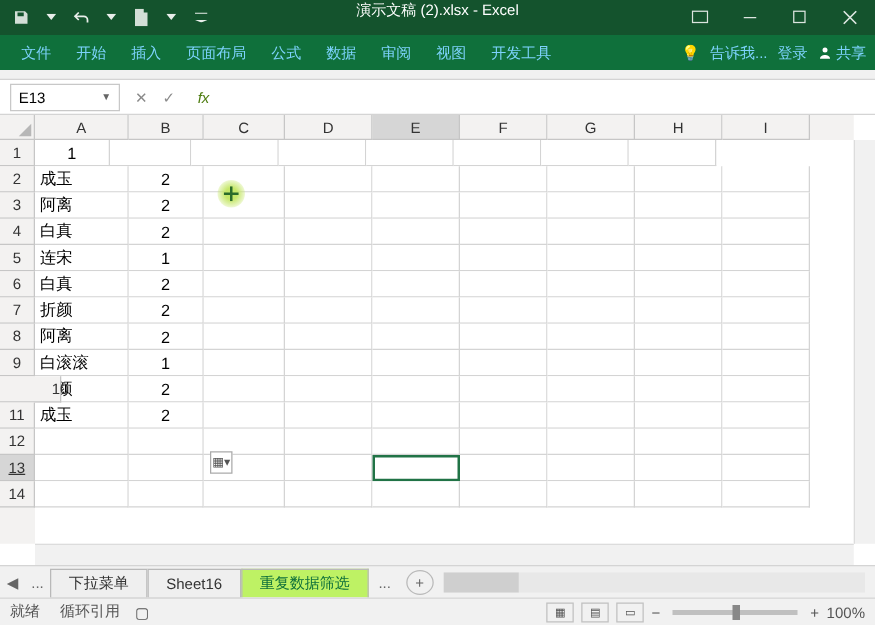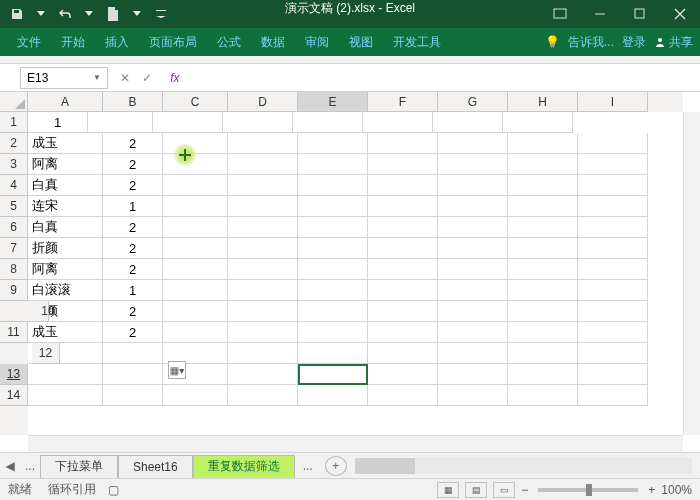--- a/index.html
+++ b/index.html
@@ -9,24 +9,24 @@
 .qat-item{width:22px;height:22px;display:flex;align-items:center;justify-content:center;opacity:.9}
 .title-center{position:absolute;left:0;right:0;text-align:center;pointer-events:none;font-size:12px}
 .win-controls{margin-left:auto;display:flex;align-items:center;gap:0}
 .win-btn{width:40px;height:28px;display:flex;align-items:center;justify-content:center;opacity:.85}
 .ribbon-tabs{background:#0f703b;height:28px;display:flex;align-items:center;color:#7dd3fc;padding:0 7px;gap:0}
 .rtab{padding:0 10px;height:28px;display:flex;align-items:center;font-size:12px}
 .ribbon-right{margin-left:auto;display:flex;align-items:center;gap:8px}
 .ribbon-right span{font-size:12px}
 .ribbon-body{background:#f1f1f1;height:8px;border-bottom:1px solid #d4d4d4}
 .namebar{background:#fff;height:28px;border-bottom:1px solid #d4d4d4;display:flex;align-items:center}
-.namebox{width:88px;height:22px;border:1px solid #c8c8c8;margin-left:20px;padding:0 6px;display:flex;align-items:center;justify-content:space-between}
+.namebox{width:88px;height:22px;border:1px solid #c8c8c8;margin-left:8px;padding:0 6px;display:flex;align-items:center;justify-content:space-between}
 .namebox-dd{font-size:8px;color:#666}
 .fx-icons{display:flex;align-items:center;gap:12px;padding:0 12px;color:#8a8a8a}
-.fx-label{font-style:italic;color:#a21caf;padding-left:6px}
+.fx-label{font-style:italic;color:#4d7c0f;padding-left:6px}
 .grid-area{flex:1;display:flex;overflow:hidden;position:relative}
 .corner{width:28px;height:20px;background:#f3f2f1;border-right:1px solid #c6c6c6;border-bottom:1px solid #c6c6c6;position:absolute;top:0;left:0;z-index:3}
 .corner::after{content:"";position:absolute;right:2px;bottom:2px;width:0;height:0;border-style:solid;border-width:0 0 10px 10px;border-color:transparent transparent #b7b7b7 transparent}
 .colhead{position:absolute;top:0;left:28px;right:17px;height:20px;display:flex;z-index:2;background:#f3f2f1}
 .ch{height:20px;border-right:1px solid #c6c6c6;border-bottom:1px solid #c6c6c6;display:flex;align-items:center;justify-content:center;color:#333;background:#f3f2f1}
 .ch.sel{background:#d6d6d6}
 .rowhead{position:absolute;top:20px;left:0;width:28px;bottom:17px;z-index:2;background:#f3f2f1}
 .rh{width:28px;border-right:1px solid #c6c6c6;border-bottom:1px solid #c6c6c6;display:flex;align-items:center;justify-content:center;color:#333;background:#f3f2f1}
 .rh.sel{background:#d6d6d6}
 .cells{position:absolute;top:20px;left:28px;right:17px;bottom:17px;overflow:hidden;background:#fff}
@@ -175,21 +175,21 @@
       <div class="rh" style="height: 21px;">2</div>
       <div class="rh" style="height: 21px;">3</div>
       <div class="rh" style="height: 21px;">4</div>
       <div class="rh" style="height: 21px;">5</div>
       <div class="rh" style="height: 21px;">6</div>
       <div class="rh" style="height: 21px;">7</div>
       <div class="rh" style="height: 21px;">8</div>
       <div class="rh" style="height: 21px;">9</div>
       <div class="rh" style="height: 21px; padding-left: 48px;">10</div>
       <div class="rh" style="height: 21px;">11</div>
-      <div class="rh" style="height: 21px; margin-left: 32px;">12</div>
+      <div class="rh" style="height: 21px;">12</div>
       <div class="rh sel" style="height: 21px; text-decoration: underline;">13</div>
       <div class="rh" style="height: 21px;">14</div>
     </div>
   <div class="cells" id="cells">
     <div class="cursor-glow" style="left:146px;top:32px">
       <svg width="12" height="12">
           <path stroke="#2b6b2b" stroke-width="2" fill="none" d="M6 0v12M0 6h12"></path>
         </svg>
     </div>
     <div class="paste-icon" style="left:140px;top:249px">▦▾</div>

